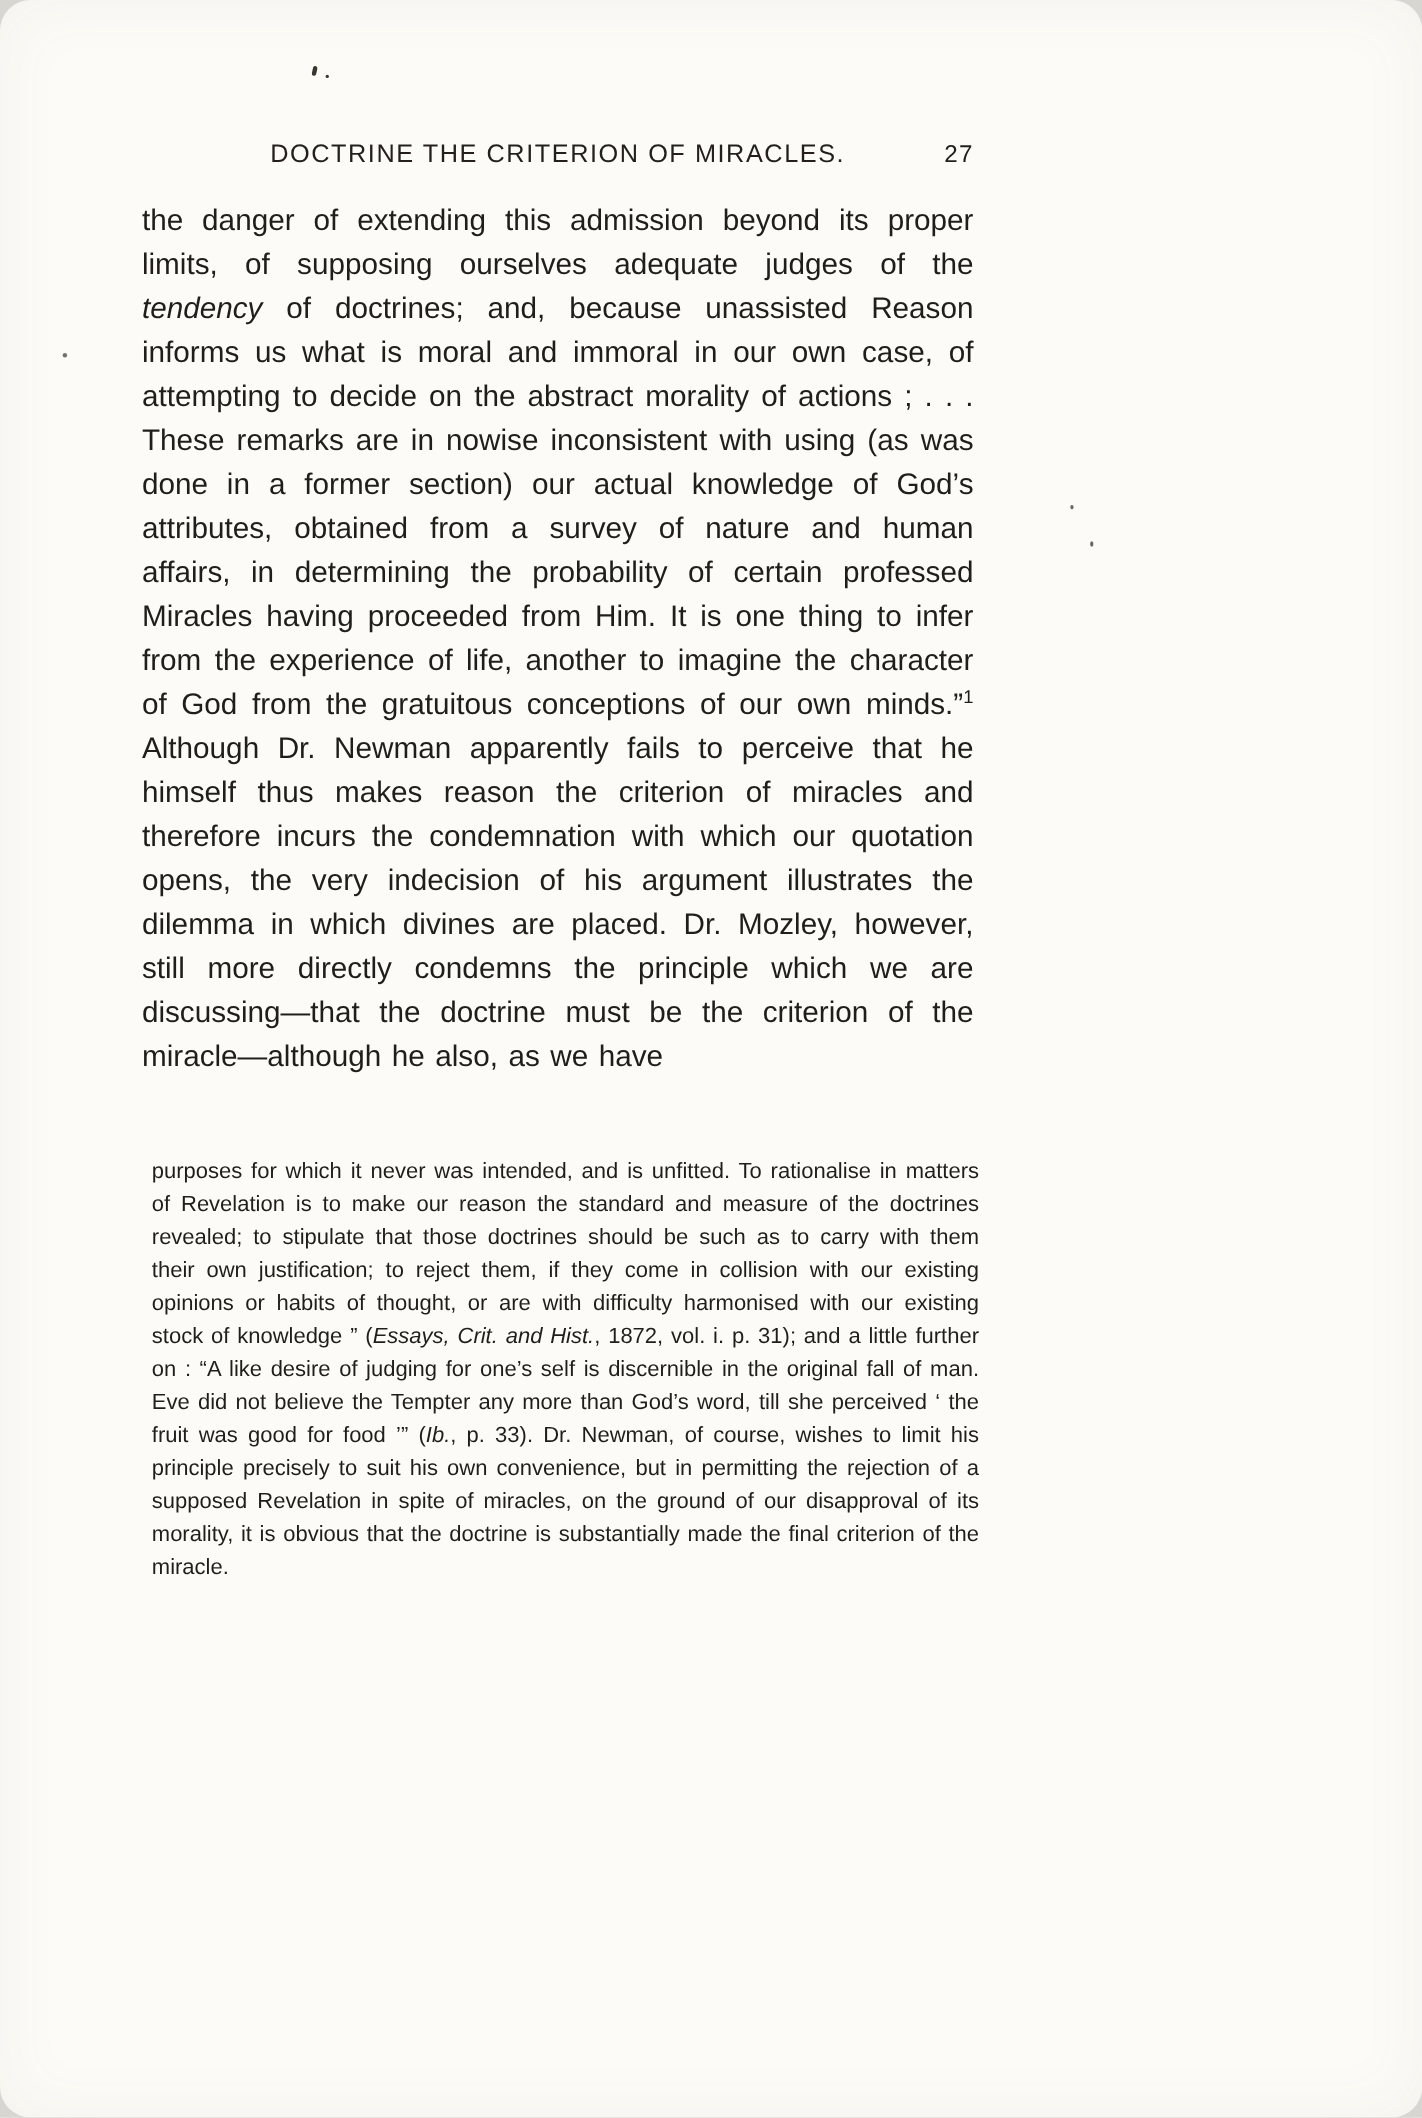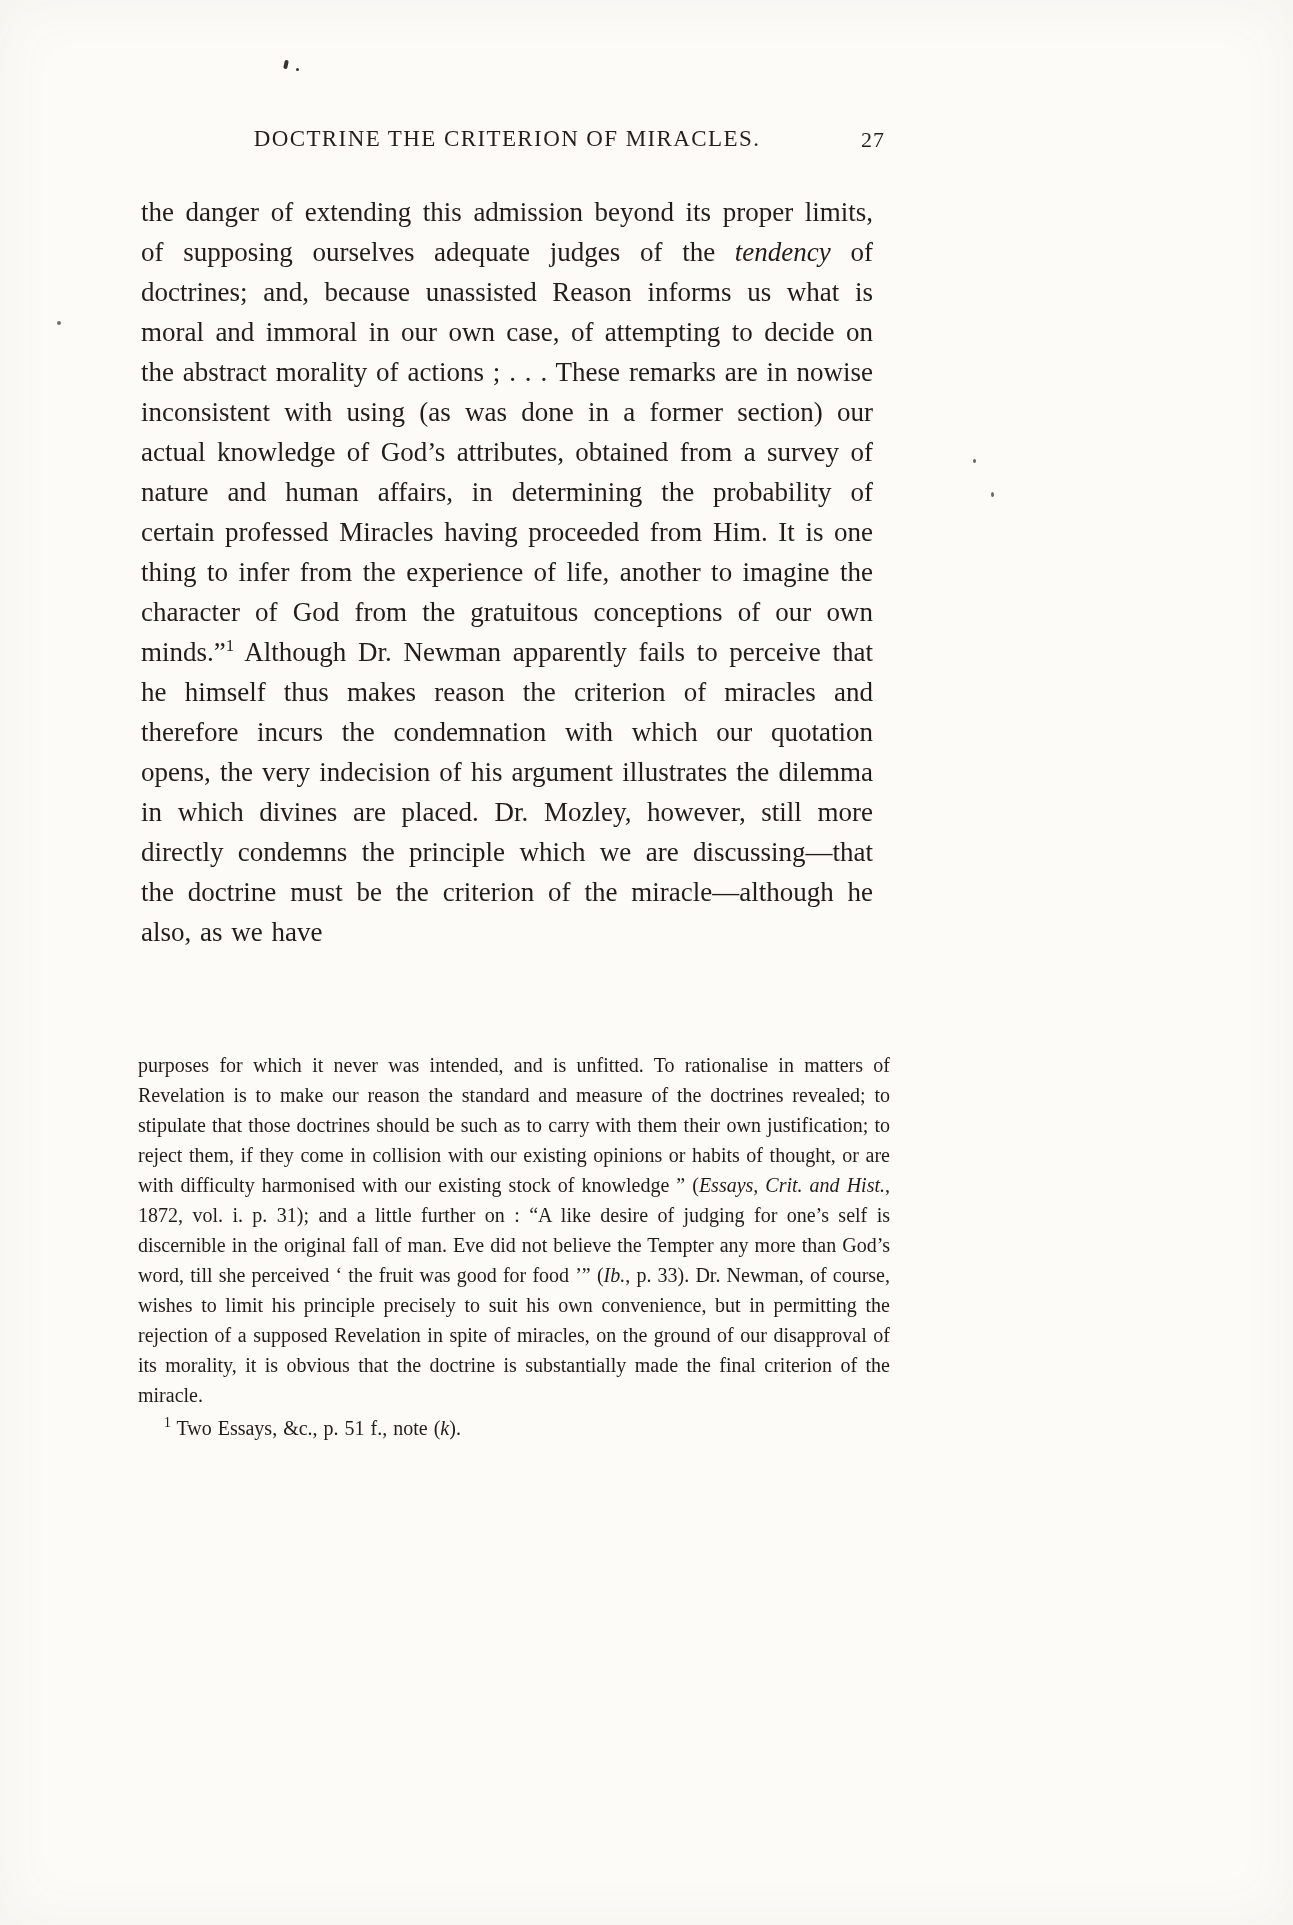--- a/index.html
+++ b/index.html
@@ -7,23 +7,24 @@
     padding: 0;
     background: #d8d6d1;
   }
   .page {
     position: relative;
     width: 1293px;
     height: 1925px;
     margin: 0 auto;
     background: #fcfbf7;
     color: #201d1a;
-    font-family: Liberation Serif, serif;
+    font-family: Liberation Sans, sans-serif;
     overflow: hidden;
     box-shadow: inset 0 0 60px rgba(120,110,90,0.06);
+    border-radius: 28px;
   }
 
   
   .running-head {
     position: absolute;
     top: 126px;
     left: 129px;
     width: 756px;
   }
   .head-title {
@@ -42,21 +43,21 @@
   }
 
   
   .text-block {
     position: absolute;
     top: 180px;
     left: 129px;
     width: 756px;
   }
   .body-paragraph {
-    margin: 12px;
+    margin: 0;
     font-size: 27px;
     line-height: 40px;
     text-align: justify;
     word-spacing: 2px;
   }
   .body-paragraph em {
     font-style: italic;
   }
   .fn-ref {
     font-size: 0.62em;
@@ -149,16 +150,15 @@
     <div class="page-number">27</div>
   </header>
 
   <main class="text-block">
     <p class="body-paragraph"><span>the danger of extending this admission beyond its proper limits, of supposing ourselves adequate judges of the </span><em>tendency</em><span> of doctrines; and, because unassisted Reason informs us what is moral and immoral in our own case, of attempting to decide on the abstract morality of actions ; . . . These remarks are in nowise inconsistent with using (as was done in a former section) our actual knowledge of God’s attributes, obtained from a survey of nature and human affairs, in determining the probability of certain professed Miracles having proceeded from Him. It is one thing to infer from the experience of life, another to imagine the character of God from the gratuitous conceptions of our own minds.”</span><sup class="fn-ref">1</sup><span> Although Dr. Newman apparently fails to perceive that he himself thus makes reason the criterion of miracles and therefore incurs the condemnation with which our quotation opens, the very indecision of his argument illustrates the dilemma in which divines are placed. Dr. Mozley, however, still more directly condemns the principle which we are discussing—that the doctrine must be the criterion of the miracle—although he also, as we have</span></p>
   </main>
 
   <section class="footnotes">
     <p class="footnote"><span>purposes for which it never was intended, and is unfitted. To rationalise in matters of Revelation is to make our reason the standard and measure of the doctrines revealed; to stipulate that those doctrines should be such as to carry with them their own justification; to reject them, if they come in collision with our existing opinions or habits of thought, or are with difficulty harmonised with our existing stock of knowledge ” (</span><em>Essays, Crit. and Hist.</em><span>, 1872, vol. i. p. 31); and a little further on : “A like desire of judging for one’s self is discernible in the original fall of man. Eve did not believe the Tempter any more than God’s word, till she perceived ‘ the fruit was good for food ’” (</span><em>Ib.</em><span>, p. 33). Dr. Newman, of course, wishes to limit his principle precisely to suit his own convenience, but in permitting the rejection of a supposed Revelation in spite of miracles, on the ground of our disapproval of its morality, it is obvious that the doctrine is substantially made the final criterion of the miracle.</span></p>
 
-    <p class="footnote footnote-indent"><sup class="fn-ref">1</sup><span> Two Essays, &amp;c., p. 51 f., note (</span><em>k</em><span>).</span></p>
   </section>
 
 </div>
 
 </body></html>

